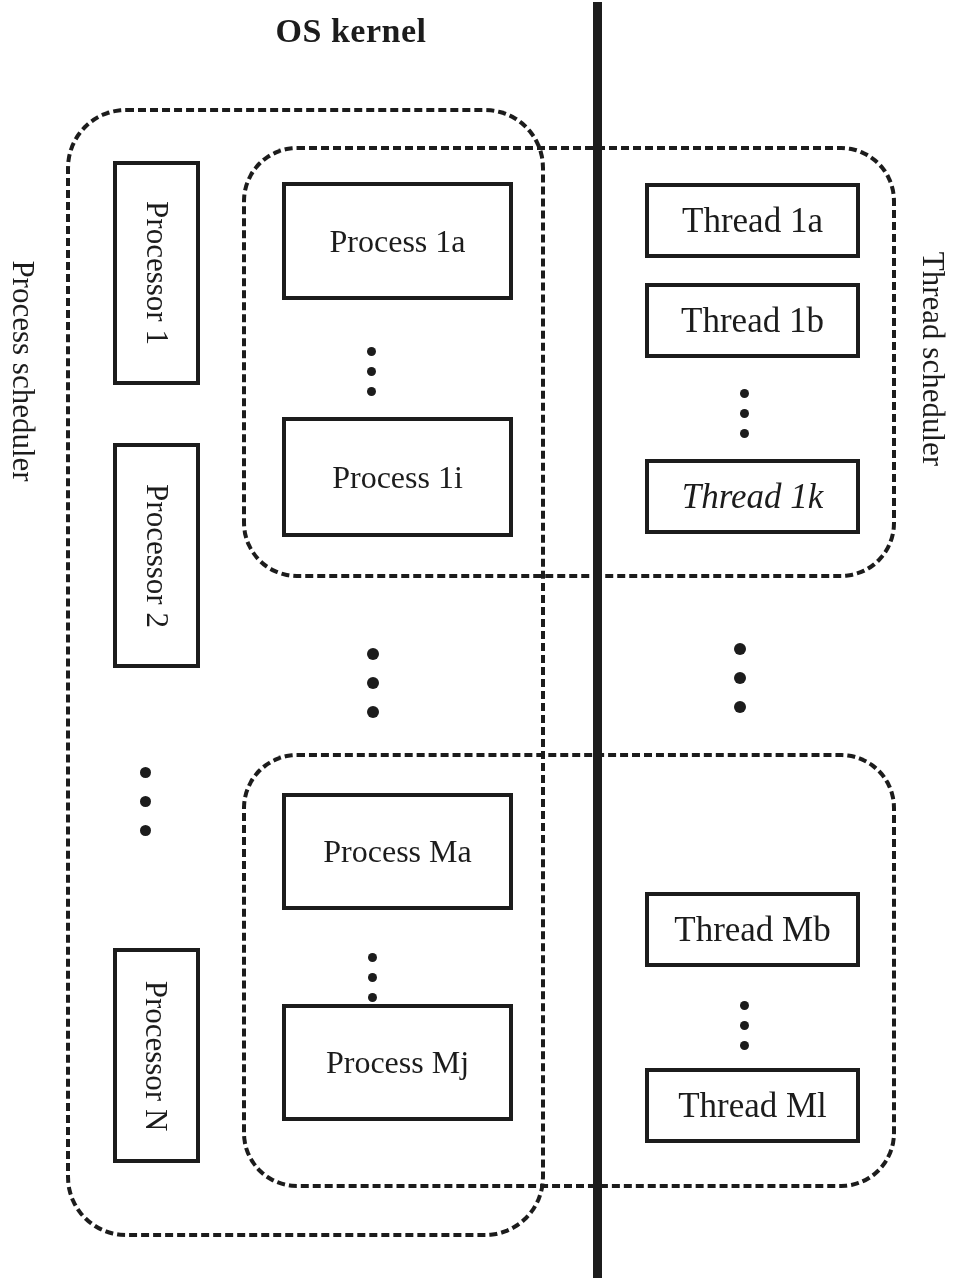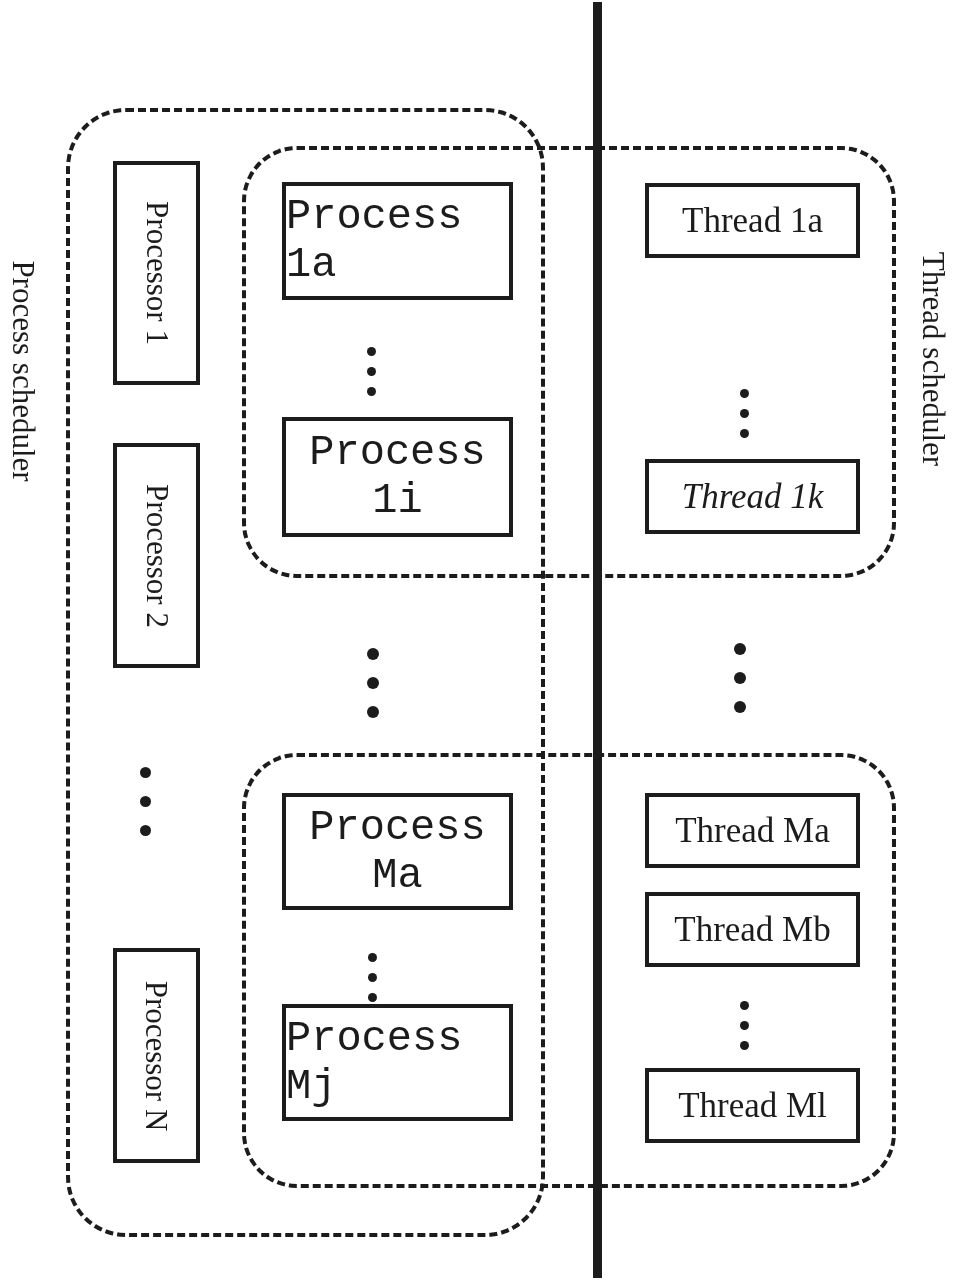--- a/index.html
+++ b/index.html
@@ -58,21 +58,21 @@
     z-index: 10;
     display: flex;
     align-items: center;
     justify-content: center;
   }
   .processor-box { left: 113px; width: 79px; }
   .proc-1 { top: 161px; height: 216px; }
   .proc-2 { top: 443px; height: 217px; }
   .proc-n { top: 948px; height: 207px; }
 
-  .process-box { left: 282px; width: 223px; font-size: 42px; font-family: Liberation Mono, monospace; }
+  .process-box { left: 282px; width: 223px; font-size: 32px; }
   .process-1a { top: 182px;  height: 110px; }
   .process-1i { top: 417px;  height: 112px; text-align: center; }
   .process-ma { top: 793px;  height: 109px; text-align: center; }
   .process-mj { top: 1004px; height: 109px; }
 
   .thread-box { left: 645px; width: 207px; height: 67px; font-size: 35px; }
   .thread-1a { top: 183px; }
   .thread-1b { top: 283px; }
   .thread-1k { top: 459px; font-style: italic; }
   .thread-ma { top: 793px; }
@@ -108,20 +108,21 @@
   }
   .dots-sm i { width: 9px;  height: 9px;  margin: 5.5px 0; }
   .dots-md i { width: 11px; height: 11px; margin: 9px 0;   }
   .dots-lg i { width: 12px; height: 12px; margin: 8.5px 0; }
 </style>
 </head>
 <body>
 
 <div class="figure">
 
+  <div class="header header-left">OS kernel</div>
 
   <div class="divider"></div>
 
   <div class="side-label" style="left:23px; top:371px;">Process scheduler</div>
   <div class="side-label" style="left:933px; top:359px;">Thread scheduler</div>
 
   <div class="dashed-rect outer-rect"></div>
 
   <div class="dashed-rect group-rect group-1"></div>
 
@@ -151,20 +152,23 @@
       <i></i>
       <i></i>
     </div>
   <div class="box process-box process-1i">
     <span>Process 1i</span>
   </div>
 
   <div class="box thread-box thread-1a">
     <span>Thread 1a</span>
   </div>
+  <div class="box thread-box thread-1b">
+    <span>Thread 1b</span>
+  </div>
   <div class="dots dots-sm" style="left:740px; top:383px;">
       <i></i>
       <i></i>
       <i></i>
     </div>
   <div class="box thread-box thread-1k">
     <span>Thread 1k</span>
   </div>
 
   <div class="dots dots-lg" style="left:367px; top:639px;">
@@ -183,23 +187,20 @@
   </div>
   <div class="dots dots-sm" style="left:368px; top:947px;">
       <i></i>
       <i></i>
       <i></i>
     </div>
   <div class="box process-box process-mj">
     <span>Process Mj</span>
   </div>
 
-  <div class="box thread-box thread-ma">
-    <span>Thread Ma</span>
-  </div>
   <div class="box thread-box thread-mb">
     <span>Thread Mb</span>
   </div>
   <div class="dots dots-sm" style="left:740px; top:995px;">
       <i></i>
       <i></i>
       <i></i>
     </div>
   <div class="box thread-box thread-ml">
     <span>Thread Ml</span>

